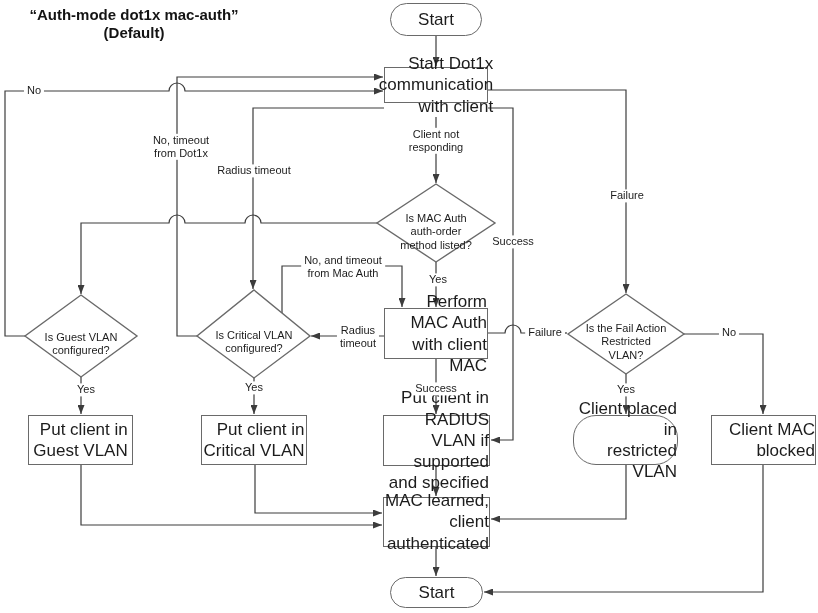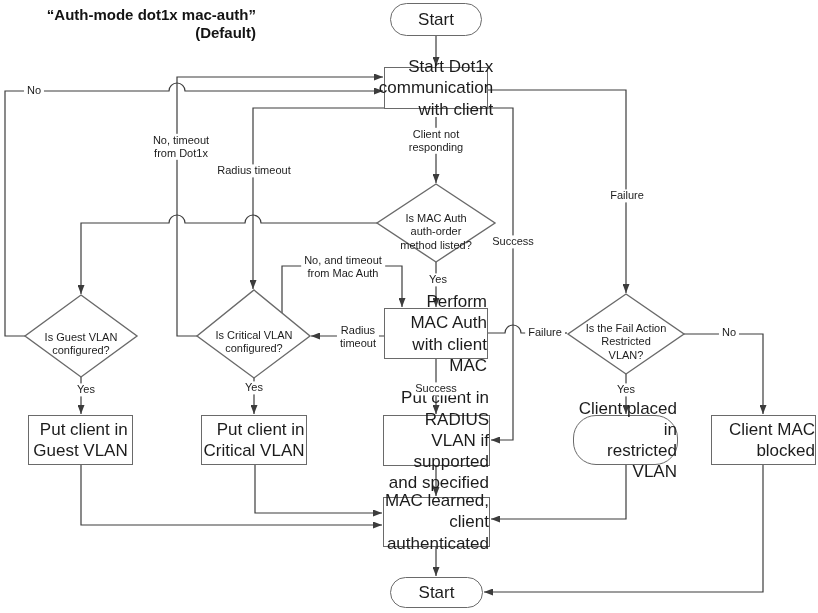--- a/index.html
+++ b/index.html
@@ -30,21 +30,21 @@
   }
   .elabel{
     position:absolute;transform:translate(-50%,-50%);
     text-align:center;white-space:pre-line;
     font-size:11px;line-height:1.2;color:var(--text);
     background:var(--background);padding:0 3px;
   }
   .title{
     position:absolute;left:12px;top:6px;width:244px;
     font-weight:bold;font-size:15px;line-height:1.18;
-    text-align:right;color:#141414;
+    text-align:center;color:#141414;
   }
 </style>
 </head>
 <body>
 
 <div class="stage">
 
   <svg class="wires" viewBox="0 0 818 613" xmlns="http://www.w3.org/2000/svg">
     <defs>
       <marker id="arrow" markerWidth="9" markerHeight="7" refX="9" refY="3.5" orient="auto" markerUnits="userSpaceOnUse">
@@ -81,21 +81,21 @@
     <polygon class="diamond" points="254,290 310,336 254,378 197,336"></polygon>
     <polygon class="diamond" points="626,294 684,334 626,374 568,334"></polygon>
   </svg>
 
   <div class="title">
     <div>“Auth-mode dot1x mac-auth”</div>
     <div>(Default)</div>
   </div>
 
   <div class="node pill" style="left:390px;top:3px;width:92px;height:33px;">Start</div>
-  <div class="node" style="left:384px;top:67px;width:104px;height:42px;">Start Dot1x
+  <div class="node" style="left:384px;top:67px;width:104px;height:36px;">Start Dot1x
 communication
 with client</div>
   <div class="node" style="left:384px;top:308px;width:104px;height:51px;">Perform MAC Auth
 with client MAC</div>
   <div class="node" style="left:28px;top:415px;width:105px;height:50px;">Put client in
 Guest VLAN</div>
   <div class="node" style="left:201px;top:415px;width:106px;height:50px;">Put client in
 Critical VLAN</div>
   <div class="node" style="left:383px;top:415px;width:107px;height:51px;">Put client in RADIUS
 VLAN if supported

